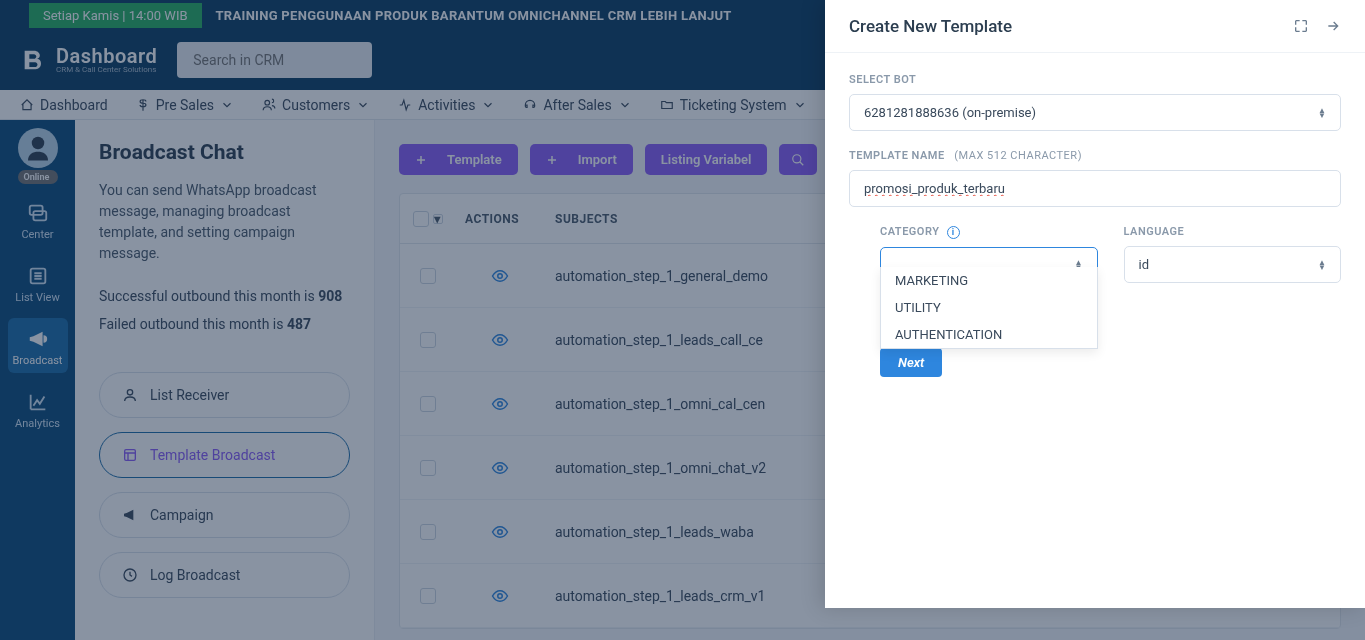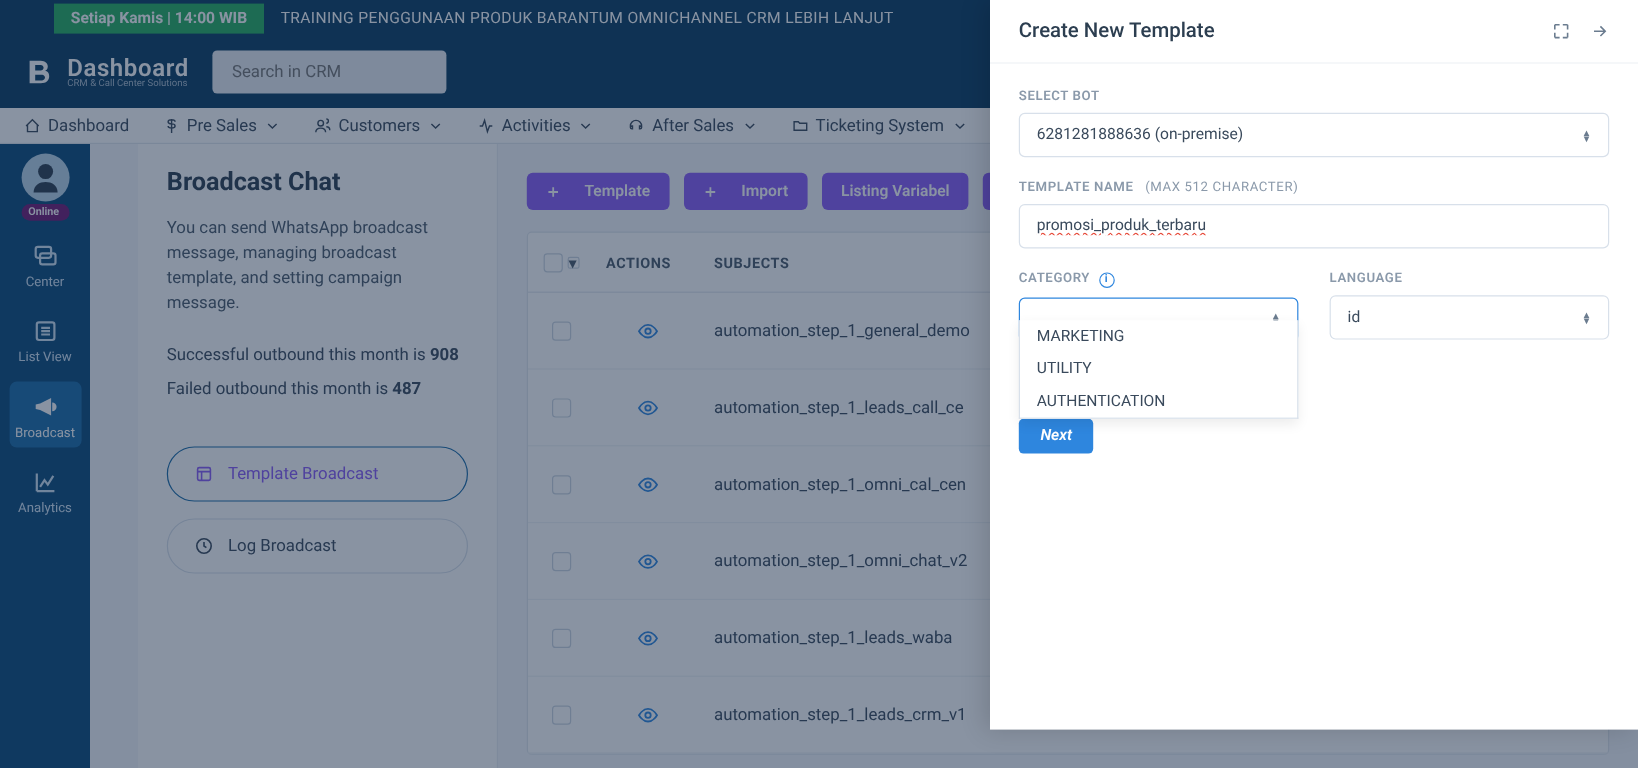--- a/index.html
+++ b/index.html
@@ -1,48 +1,48 @@
 <!DOCTYPE html>
 <html><head>
 <meta charset="utf-8">
 <style>
 * { margin: 0; padding: 0; box-sizing: border-box; font-family: -apple-system, BlinkMacSystemFont, 'Segoe UI', Roboto, sans-serif; }
 body { width: 1365px; height: 640px; overflow: hidden; position: relative; background: #f5f7fa; }
 
 .overlay { position: absolute; inset: 0; background: rgba(20, 40, 70, 0.5); z-index: 50; }
 
 .top-banner { height: 30px; background: #0a3d62; color: #fff; display: flex; align-items: center; font-size: 13px; position: relative; z-index: 1; }
-.banner-badge { background: #27ae60; padding: 5px 14px; font-weight: 700; margin-left: 45px; font-size: 13px; }
-.banner-text { margin-left: 14px; font-weight: 400; letter-spacing: 0.3px; }
+.banner-badge { background: #27ae60; padding: 5px 14px; font-weight: 400; margin-left: 29px; font-size: 13px; }
+.banner-text { margin-left: 14px; font-weight: 700; letter-spacing: 0.3px; }
 
 .header { height: 60px; background: #0a3d62; display: flex; align-items: center; padding: 0 20px; position: relative; z-index: 1; }
 .logo-area { display: flex; align-items: center; gap: 8px; color: #fff; }
 .logo-icon { width: 28px; height: 28px; }
 .logo-text { display: flex; flex-direction: column; line-height: 1; }
 .logo-title { font-size: 20px; font-weight: 600; letter-spacing: 0.5px; }
 .logo-sub { font-size: 8px; color: #abc; }
 .search-box { margin-left: 20px; background: #e8edf3; border-radius: 4px; padding: 10px 16px; width: 195px; font-size: 14px; color: #6b7c8f; border: none; outline: none; }
 
 .nav-bar { height: 30px; background: #fff; border-bottom: 1px solid #e0e6ed; display: flex; align-items: center; padding: 0 20px; gap: 28px; font-size: 14px; color: #3a4a5c; position: relative; z-index: 1; }
 .nav-item { display: flex; align-items: center; gap: 6px; cursor: pointer; }
 .nav-item svg { width: 14px; height: 14px; }
 .nav-chevron { width: 10px; height: 10px; }
 
 .main-area { display: flex; height: calc(640px - 120px); position: relative; z-index: 1; }
 
 .sidebar { width: 75px; background: #0b4a7a; display: flex; flex-direction: column; align-items: center; padding-top: 8px; gap: 2px; }
 .avatar-wrap { position: relative; }
 .avatar-circle { width: 40px; height: 40px; border-radius: 50%; background: #b8d4e8; display: flex; align-items: center; justify-content: center; }
-.online-badge { background: #701a75; color: #fff; font-size: 9px; padding: 2px 6px; border-radius: 8px; margin-top: 2px; font-weight: 600; }
+.online-badge { background: #737373; color: #fff; font-size: 9px; padding: 2px 6px; border-radius: 8px; margin-top: 2px; font-weight: 600; }
 .side-item { width: 60px; padding: 10px 0 6px; display: flex; flex-direction: column; align-items: center; gap: 4px; color: #cfe2f3; font-size: 11px; cursor: pointer; border-radius: 6px; margin-top: 6px; }
 .side-item.active { background: #1b6ca8; color: #fff; }
 .side-item svg { width: 22px; height: 22px; }
 
 .content { flex: 1; display: flex; }
-.left-panel { width: 300px; padding: 20px 24px; background: #fff; border-right: 1px solid #e8edf3; margin-left: 40px; }
+.left-panel { width: 300px; padding: 20px 24px; background: #fff; border-right: 1px solid #e8edf3; }
 .panel-title { font-size: 21px; font-weight: 700; color: #2c3e50; margin-bottom: 16px; }
 .panel-desc { font-size: 14px; color: #4a5a6a; line-height: 1.5; margin-bottom: 24px; }
 .stat-line { font-size: 14px; color: #3a4a5c; margin-bottom: 12px; }
 .stat-line b { font-weight: 700; }
 .sub-menu { margin-top: 40px; display: flex; flex-direction: column; gap: 14px; }
 .sub-btn { border: 1px solid #d8e0ea; border-radius: 26px; padding: 14px 22px; font-size: 14px; color: #3a4a5c; background: #fff; display: flex; align-items: center; gap: 12px; cursor: pointer; text-align: left; }
 .sub-btn.active { border: 1.5px solid #1b6ca8; color: #8b5cf6; }
 .sub-btn svg { width: 16px; height: 16px; flex-shrink: 0; }
 
 .table-area { flex: 1; padding: 24px; background: #f5f7fa; }
@@ -66,21 +66,21 @@
 .sp-header { display: flex; align-items: center; justify-content: space-between; padding: 16px 24px; border-bottom: 1px solid #eef2f6; }
 .sp-title { font-size: 17px; color: #2c3e50; font-weight: 500; }
 .sp-icons { display: flex; gap: 16px; color: #6b7c8f; }
 .sp-icons svg { width: 16px; height: 16px; cursor: pointer; }
 .sp-body { padding: 20px 24px; }
 .form-label { font-size: 11px; letter-spacing: 0.5px; color: #8a99aa; font-weight: 600; margin-bottom: 8px; display: block; }
 .form-label .hint { font-weight: 400; }
 .form-select, .form-input { width: 100%; border: 1px solid #d8e0ea; border-radius: 5px; padding: 10px 14px; font-size: 13px; color: #3a4a5c; background: #fff; position: relative; display: flex; align-items: center; justify-content: space-between; }
 .form-input input { border: none; outline: none; width: 100%; font-size: 13px; color: #3a4a5c; }
 .underlined { text-decoration: underline wavy #e74c3c; text-decoration-thickness: 1px; }
-.form-row { display: flex; gap: 26px; }
+.form-row { display: flex; gap: 26px; margin-left: 31px; }
 .form-col { flex: 1; position: relative; }
 .select-open { border: 1.5px solid #2e86de; }
 .dropdown { position: absolute; top: 42px; left: 0; right: 0; background: #fff; border: 1px solid #d8e0ea; border-top: none; z-index: 10; box-shadow: 0 4px 10px rgba(0,0,0,0.08); }
 .dropdown-item { padding: 6px 14px; font-size: 13px; color: #3a4a5c; cursor: pointer; }
 .info-icon { width: 13px; height: 13px; border: 1.5px solid #2e86de; border-radius: 50%; display: inline-flex; align-items: center; justify-content: center; font-size: 9px; color: #2e86de; margin-left: 4px; font-weight: 700; }
 .next-btn { background: #2e86de; color: #fff; border: none; border-radius: 4px; padding: 7px 18px; font-size: 13px; font-weight: 600; margin-top: 16px; cursor: pointer; font-style: italic; }
 .form-group { margin-bottom: 18px; }
 .select-carets { display: flex; flex-direction: column; line-height: 5px; font-size: 8px; color: #6b7c8f; }
 </style>
 </head>
@@ -202,26 +202,39 @@
     <div class="left-panel">
       <div class="panel-title">Broadcast Chat</div>
       <div class="panel-desc">You can send WhatsApp broadcast message, managing broadcast template, and setting campaign message.</div>
       <div class="stat-line">
         <span>Successful outbound this month is </span><b>908</b>
       </div>
       <div class="stat-line">
         <span>Failed outbound this month is </span><b>487</b>
       </div>
       <div class="sub-menu">
+        <button class="sub-btn">
+          <svg viewBox="0 0 24 24" fill="none" stroke="currentColor" stroke-width="2">
+              <circle cx="12" cy="8" r="4"></circle>
+              <path d="M4 21c0-4 4-6 8-6s8 2 8 6"></path>
+            </svg>
+          <span>List Receiver</span>
+        </button>
         <button class="sub-btn active">
           <svg viewBox="0 0 24 24" fill="none" stroke="currentColor" stroke-width="2">
               <rect x="4" y="4" width="16" height="16" rx="2"></rect>
               <path d="M4 9h16M9 9v11"></path>
             </svg>
           <span>Template Broadcast</span>
+        </button>
+        <button class="sub-btn">
+          <svg viewBox="0 0 24 24" fill="currentColor">
+              <path d="M3 10v4l4 1 10 5V4L7 9z"></path>
+            </svg>
+          <span>Campaign</span>
         </button>
         <button class="sub-btn">
           <svg viewBox="0 0 24 24" fill="none" stroke="currentColor" stroke-width="2">
               <circle cx="12" cy="12" r="9"></circle>
               <path d="M12 7v5l3 2"></path>
             </svg>
           <span>Log Broadcast</span>
         </button>
       </div>
     </div>

